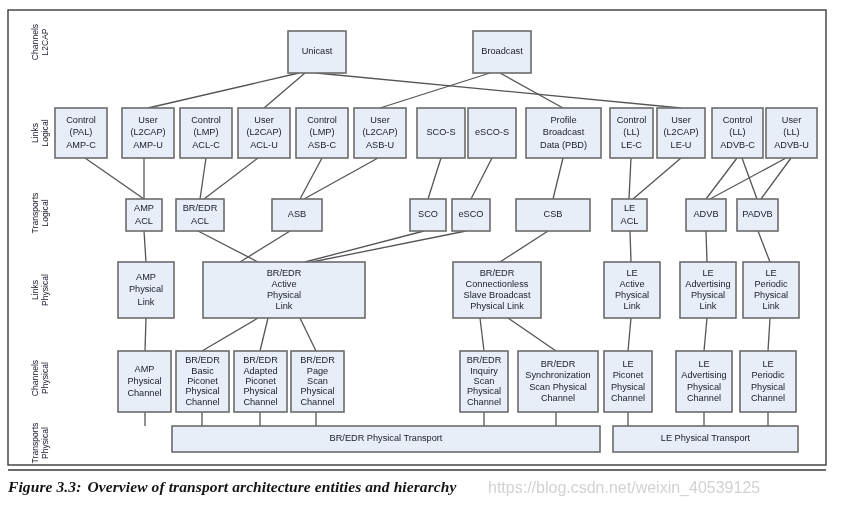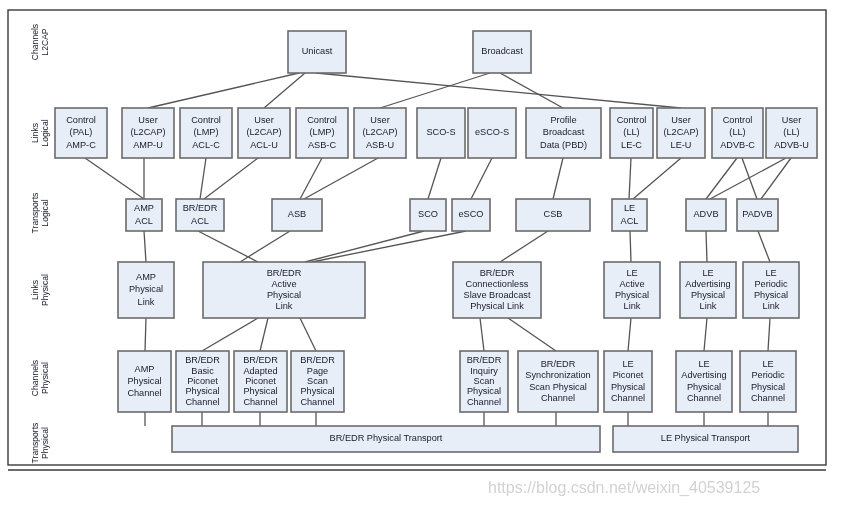--- a/index.html
+++ b/index.html
@@ -387,16 +387,19 @@
           <rect class="box-rect" x="172" y="426" width="428" height="26"></rect>
           <text class="box-text" x="386" y="439">BR/EDR Physical Transport</text>
         </g>
         <g>
           <rect class="box-rect" x="613" y="426" width="185" height="26"></rect>
           <text class="box-text" x="705.5" y="439">LE Physical Transport</text>
         </g>
       </g>
   </svg>
 
+  <div class="caption">
+    <span class="figlabel">Figure 3.3:</span><span>Overview of transport architecture entities and hierarchy</span>
+  </div>
 
   <div class="watermark">https://blog.csdn.net/weixin_40539125</div>
 
 </div>
 
 </body></html>

